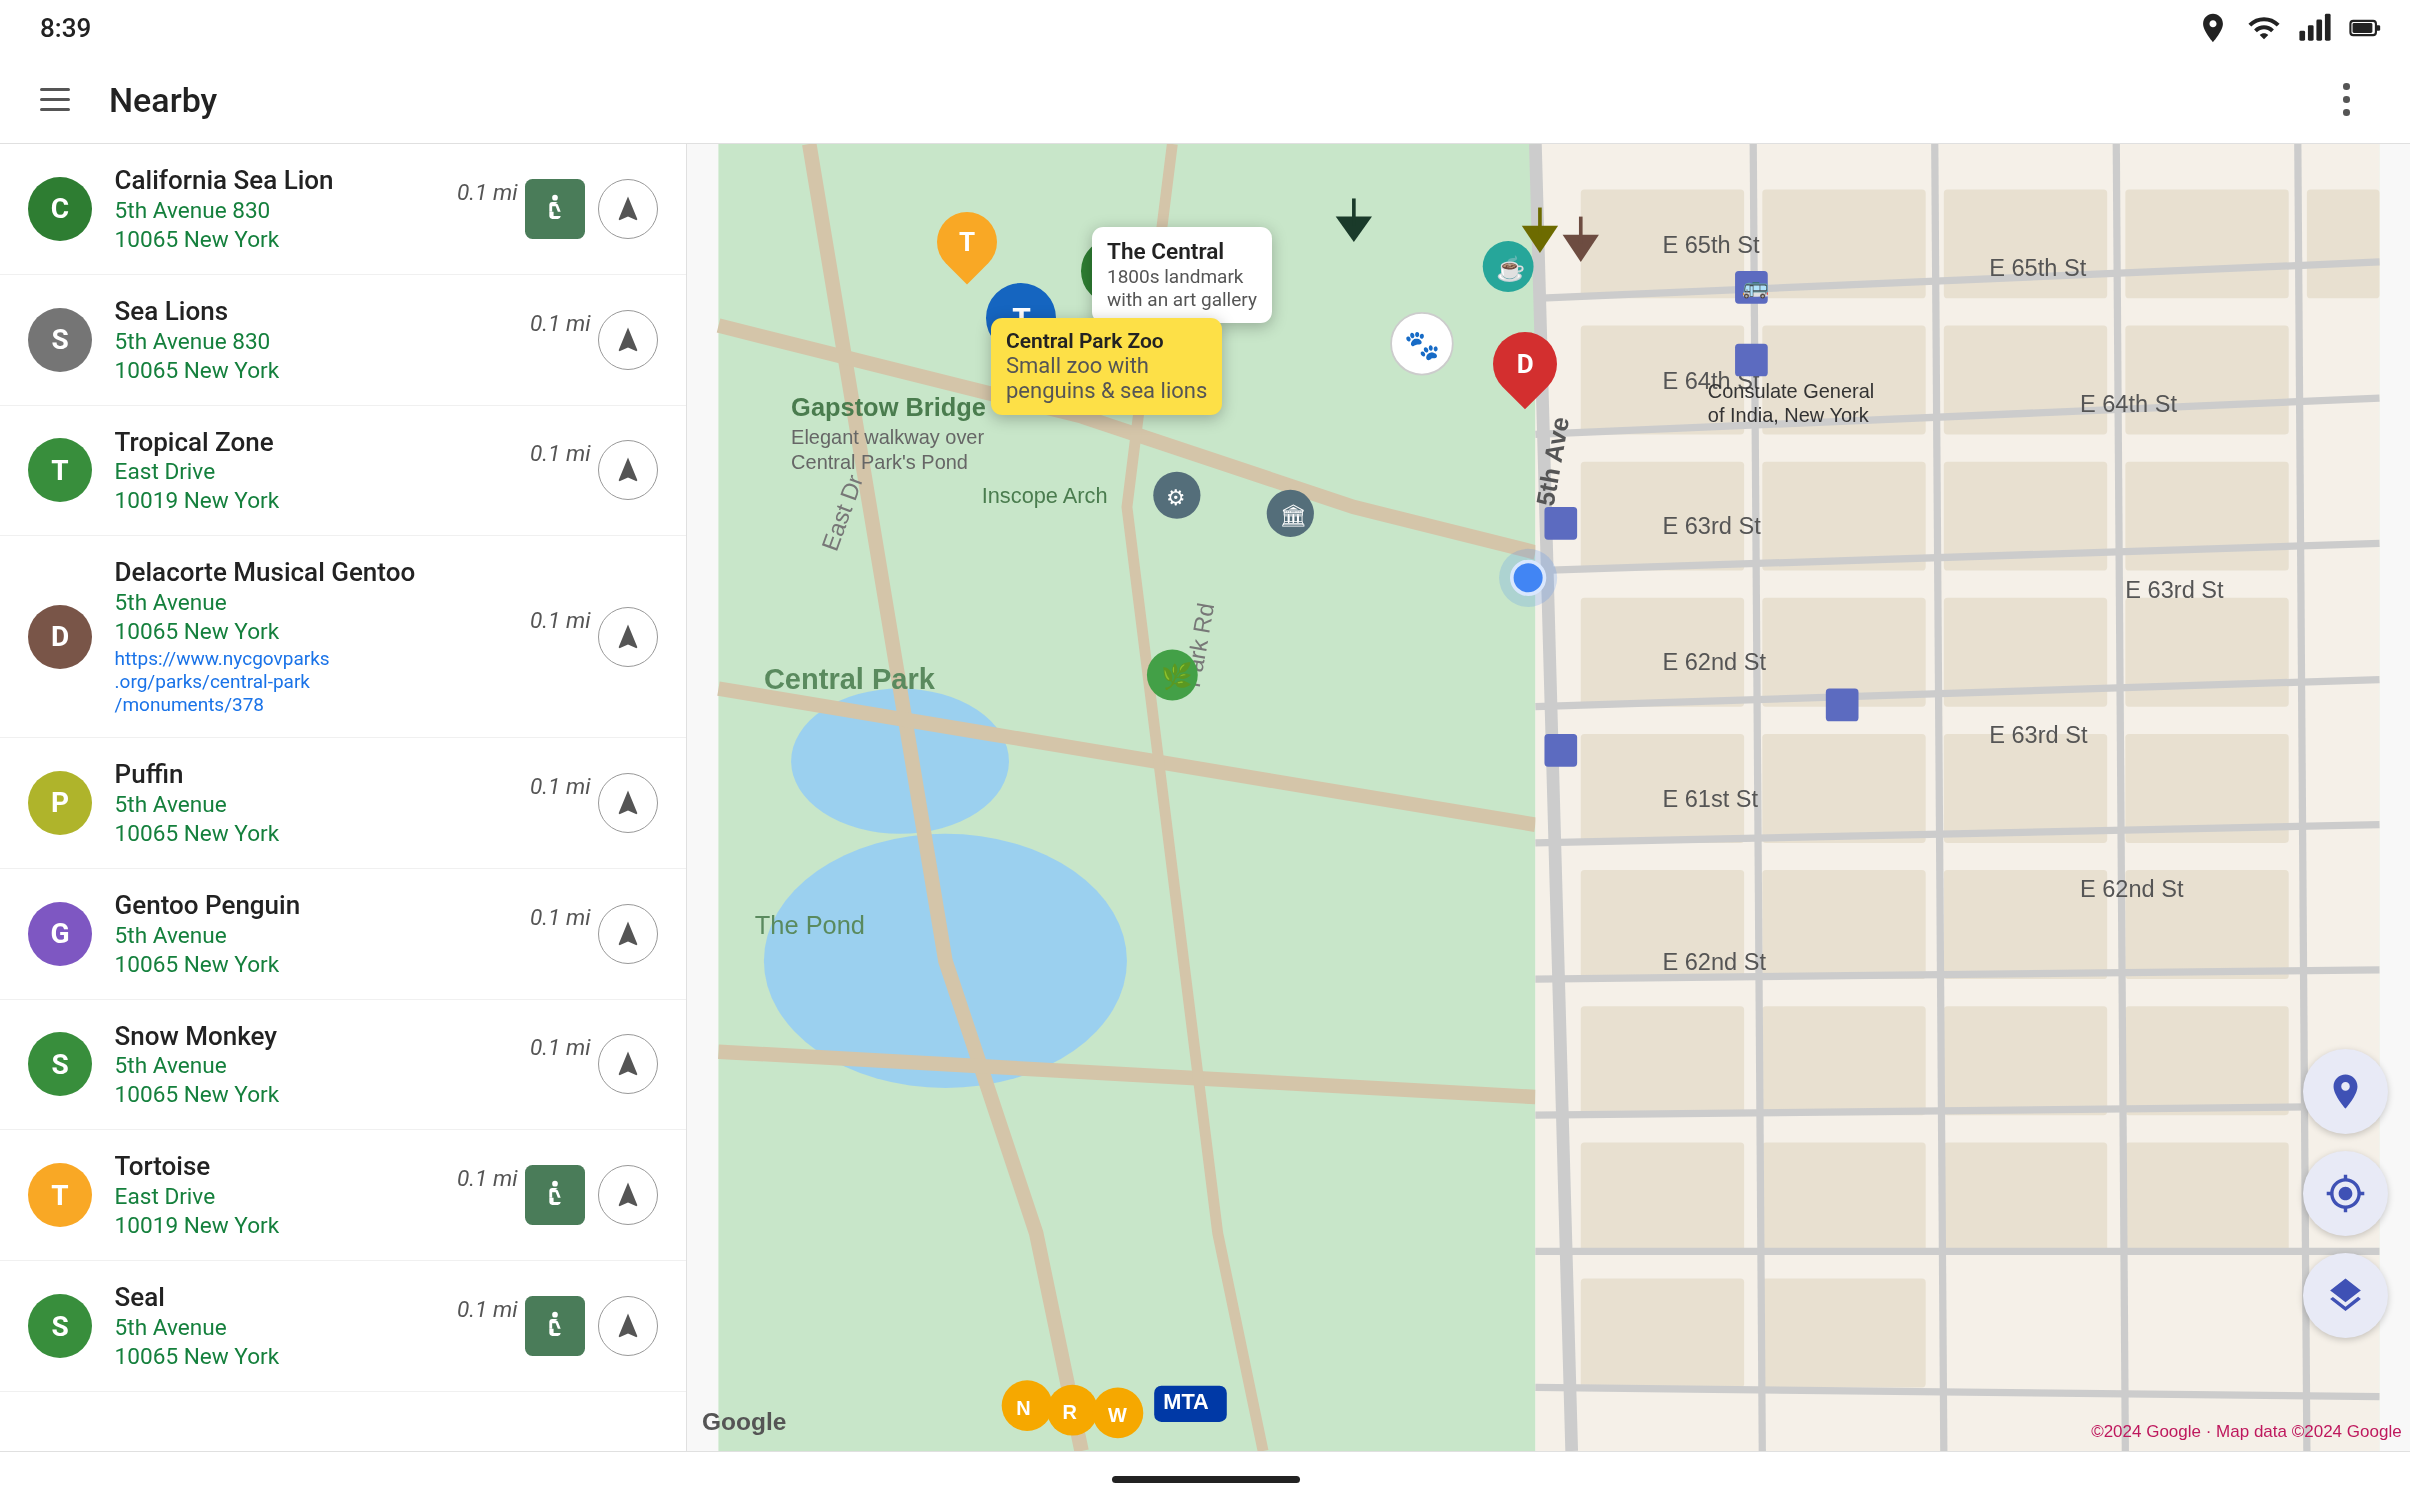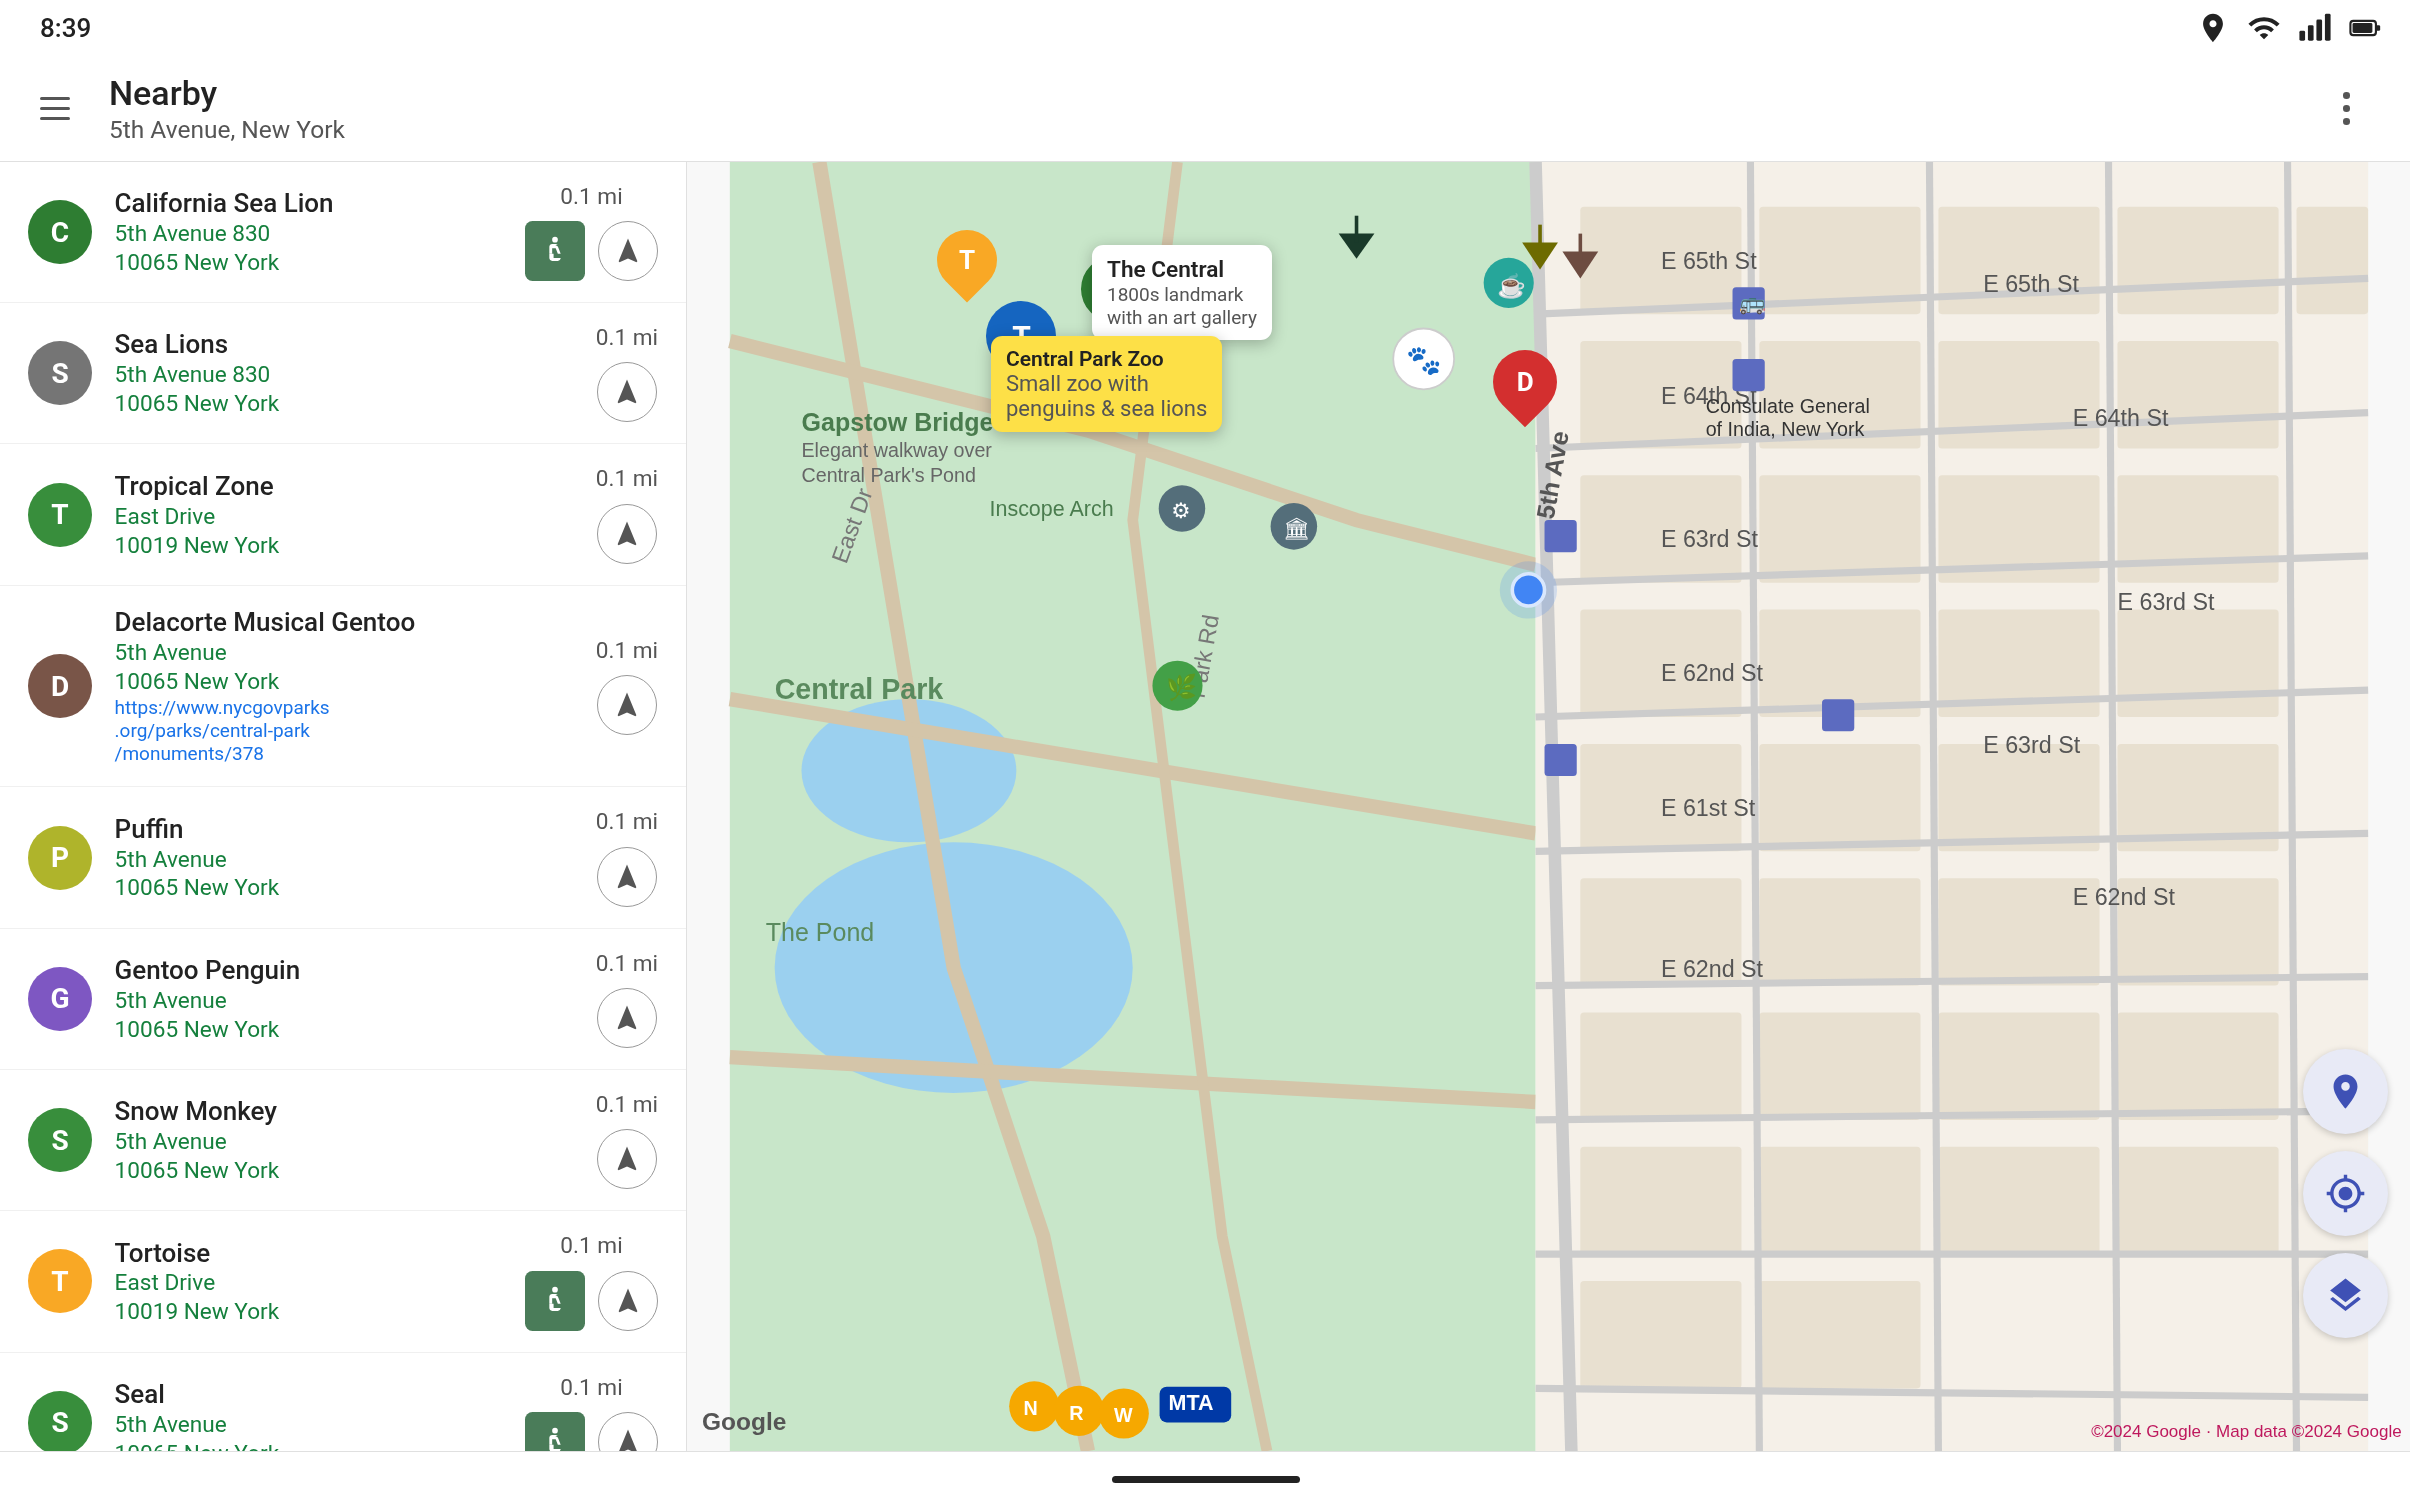--- a/index.html
+++ b/index.html
@@ -72,25 +72,26 @@
       display: flex; align-items: center; justify-content: center;
       font-size: 28px; font-weight: 700; color: #fff;
       flex-shrink: 0;
       margin-right: 22.6px;
     }
     .list-item-info { flex: 1; }
     .list-item-name { font-size: 26px; font-weight: 500; color: #222; }
     .list-item-addr { font-size: 22.6px; color: #15803d; margin-top: 1.9px; }
     .list-item-actions {
       display: flex;
-      flex-direction: column;
-      align-items: center;
+      flex-direction: row;
+      align-items: flex-start;
       gap: 7.5px;
       flex-shrink: 0;
       margin-left: 15px;
+      font-style: italic;
     }
     .list-item-distance { font-size: 22.6px; color: #555; margin-bottom: 3.8px; }
     .action-btns { display: flex; gap: 13px; align-items: center; }
     .circle-btn {
       width: 60px; height: 60px;
       border-radius: 50%;
       border: 1.9px solid #999;
       display: flex; align-items: center; justify-content: center;
       cursor: pointer;
       background: #fff;
@@ -160,21 +161,20 @@
 </div>
 
 <div class="header">
   <div class="hamburger-btn">
     <span></span>
     <span></span>
     <span></span>
   </div>
   <div class="header-title-wrap">
     <div class="header-title">Nearby</div>
-    <div class="header-subtitle">5th Avenue, New York</div>
   </div>
   <div class="more-btn">
     <span></span>
     <span></span>
     <span></span>
   </div>
 </div>
 
 <div class="main-content">
 

